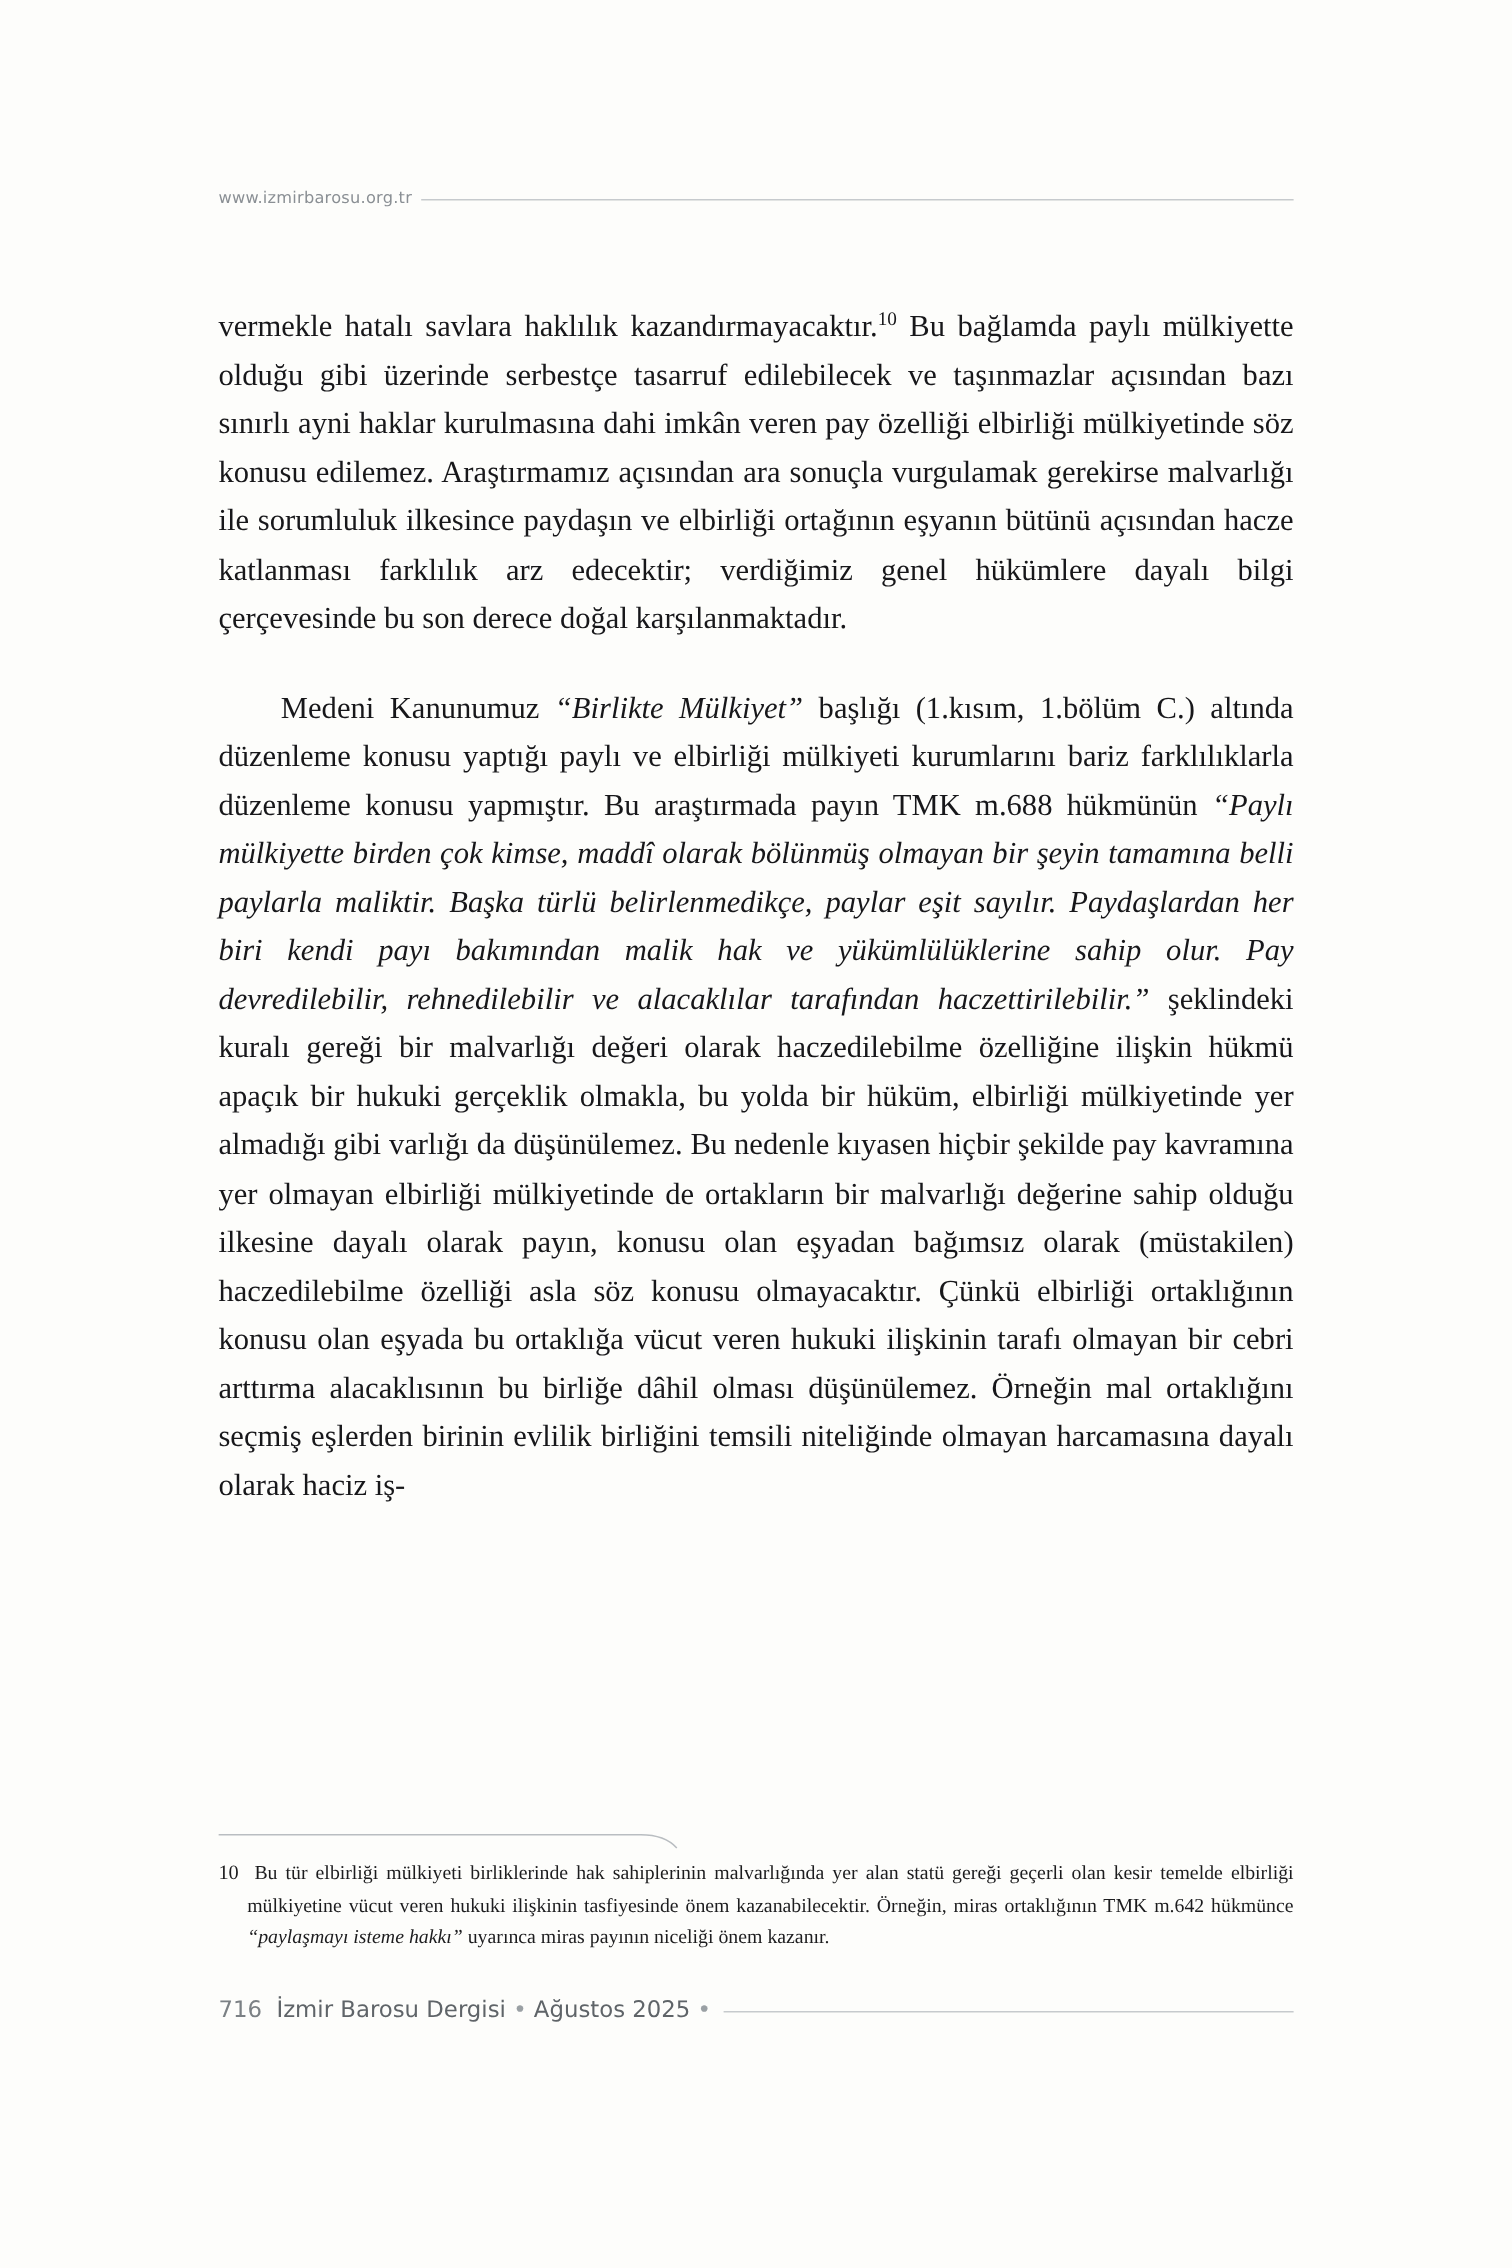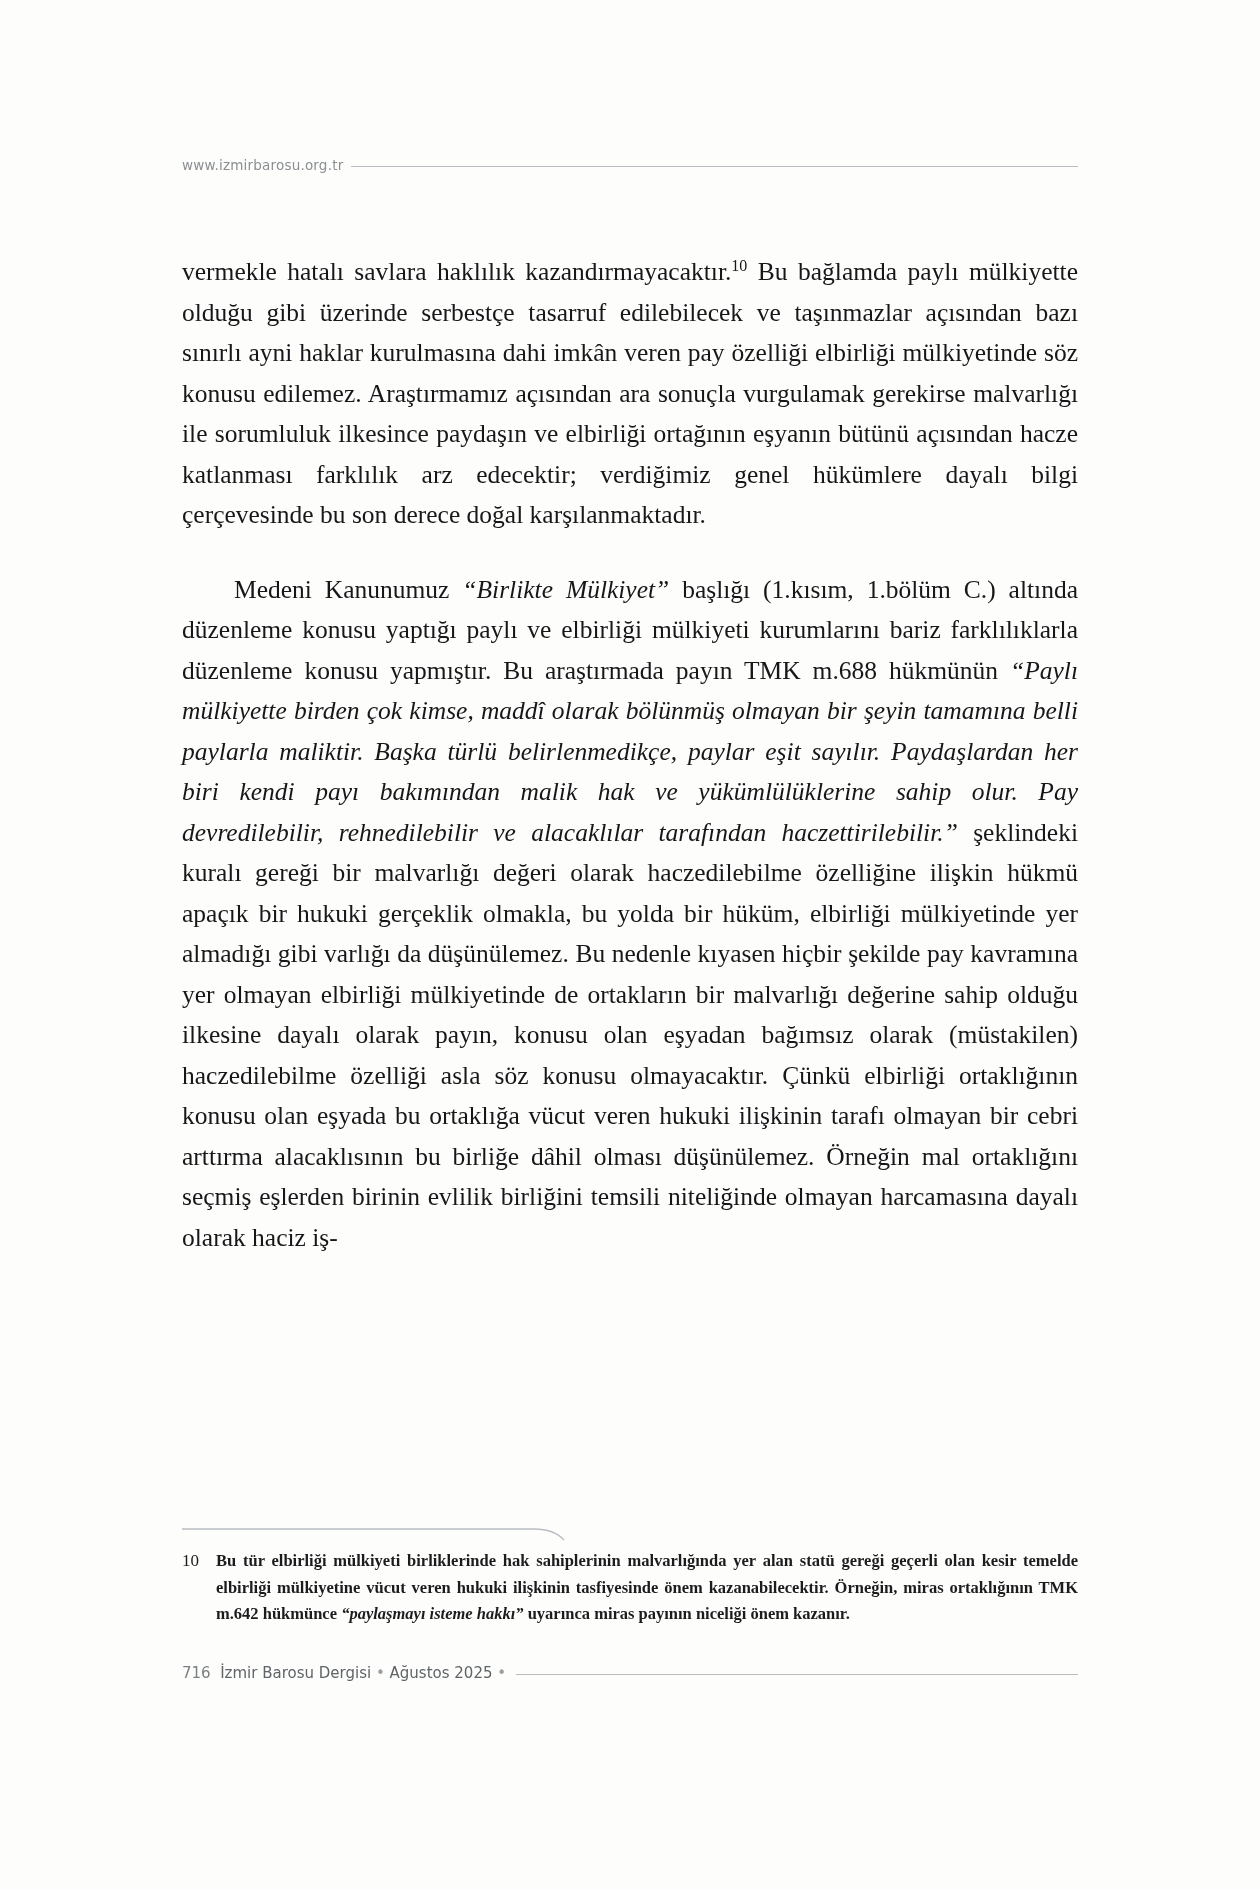--- a/index.html
+++ b/index.html
@@ -125,40 +125,39 @@
     text-align: justify;
     color: #1c1c1e;
   }
   .footnote-marker {
     float: left;
     width: 30px;
     font-size: 17px;
     line-height: 26.5px;
   }
   .footnote-body {
-    margin-left: 34px;
+    margin-left: 24px;
     display: block;
-    font-weight: bold;
   }
   .footnote-body .fn-italic {
     font-style: italic;
   }
 
   
   .footer {
     position: absolute;
     left: 182px;
     top: 1664px;
     width: 896px;
     display: flex;
     align-items: center;
   }
   .footer-text {
     font-family: "DejaVu Sans", sans-serif;
-    font-size: 15px;
+    font-size: 19px;
     color: #5f6468;
     white-space: nowrap;
   }
   .footer-text .pagenum {
     color: #7b8084;
   }
   .footer-dot {
     color: #9aa0a4;
   }
   .footer-rule {

